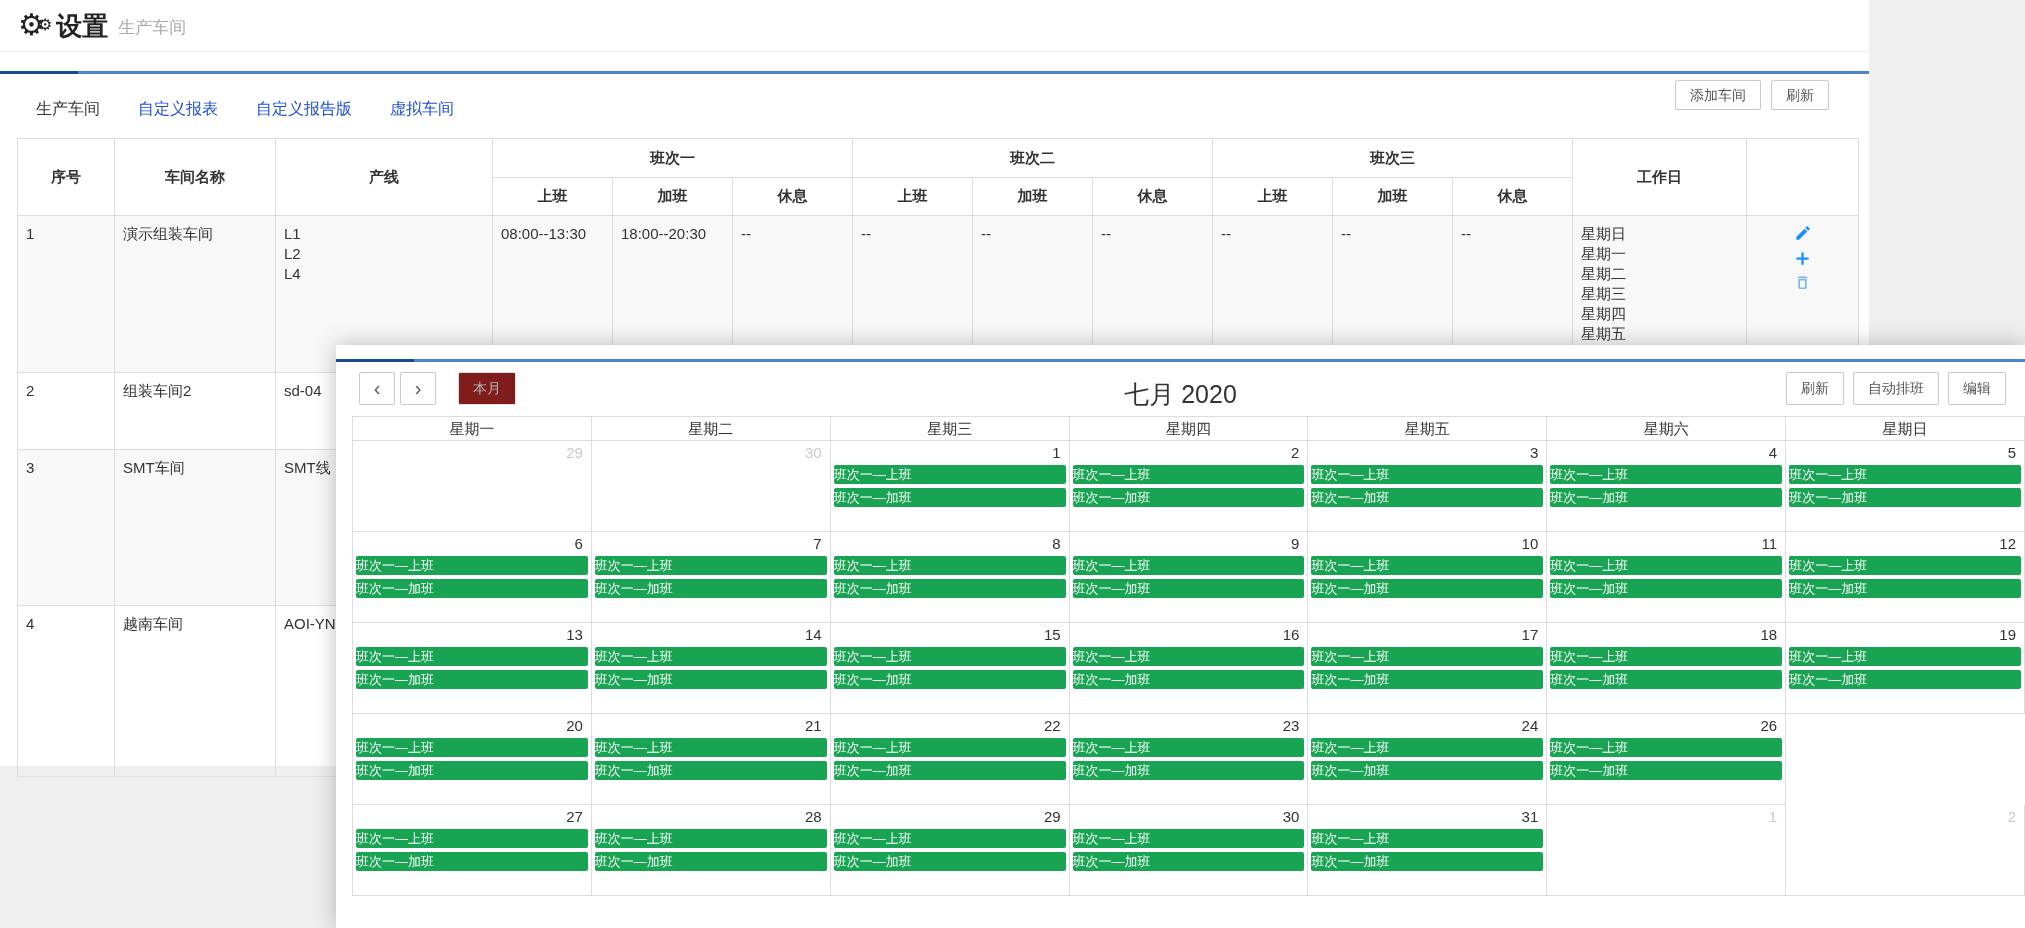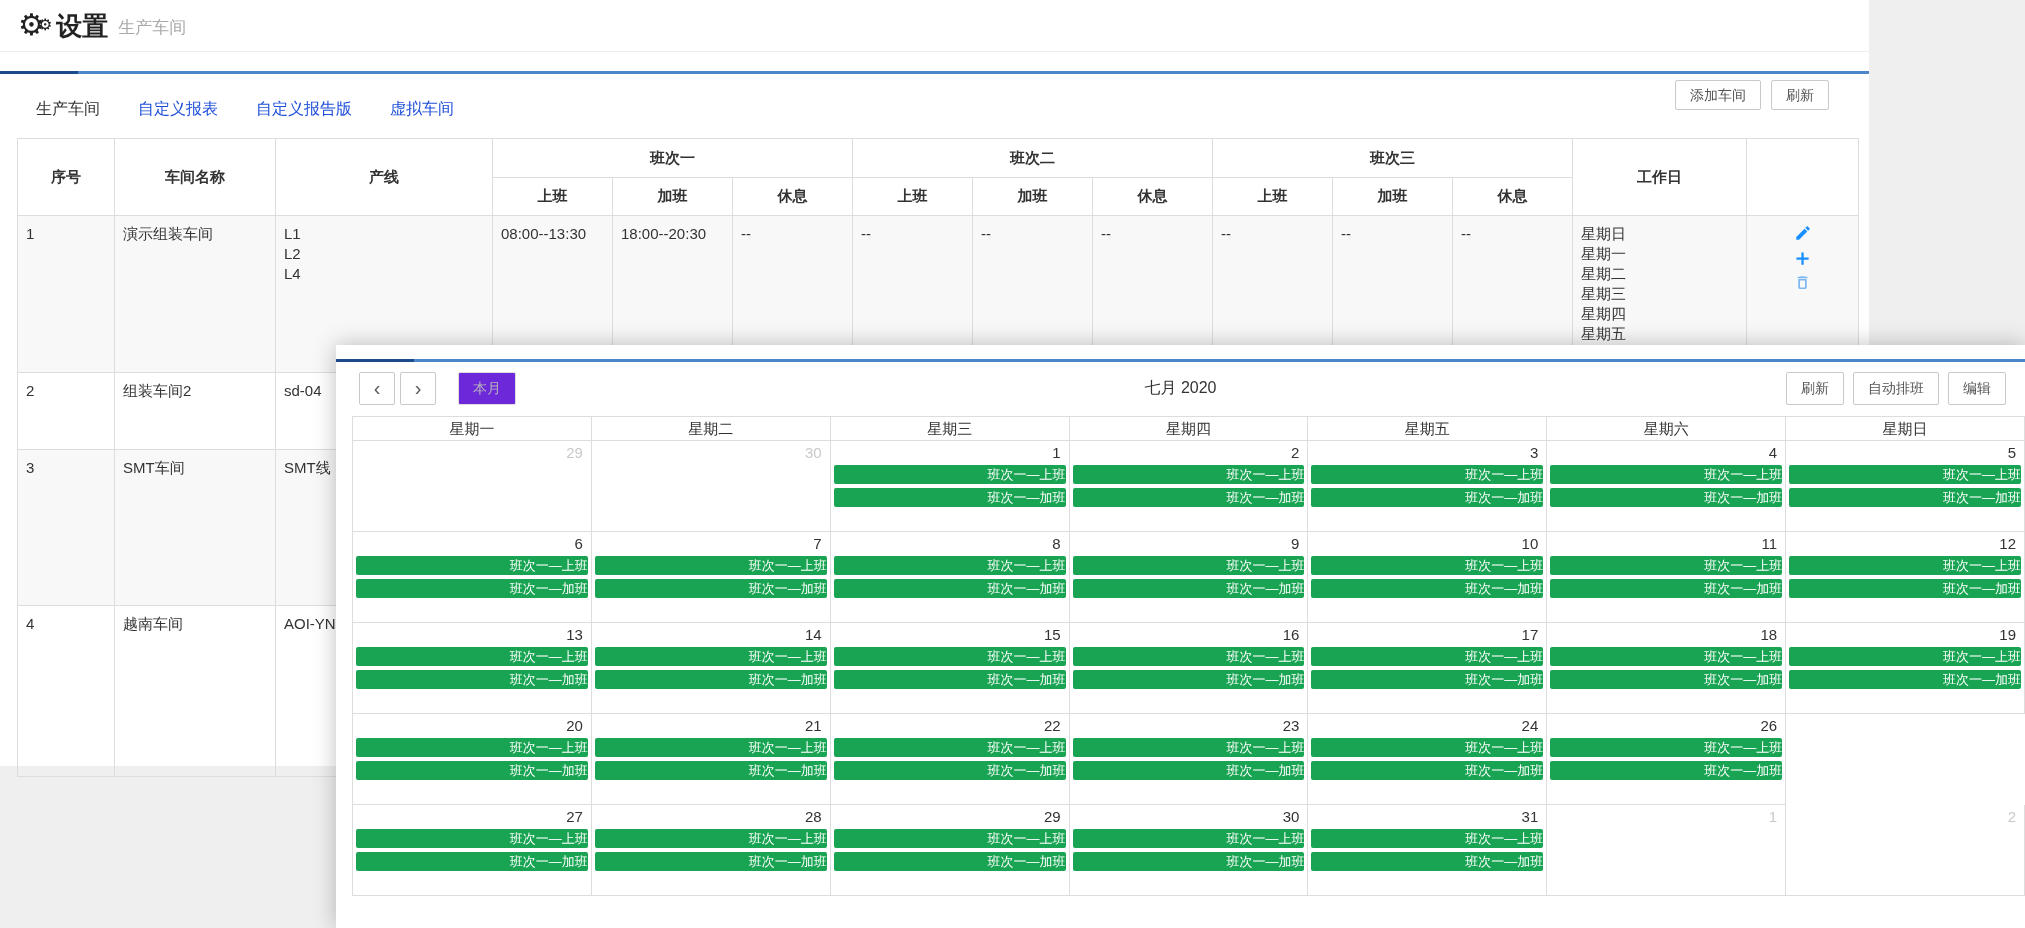--- a/index.html
+++ b/index.html
@@ -14,21 +14,21 @@
   
   .win-title { font-size: 26px; font-weight: bold; color: #222; }
   .win-subtitle { font-size: 17px; color: #a9a9a9; margin-left: 10px; padding-top: 7px; }
   .accent-line { height: 3px; background: #4a86c8; position: relative; }
   .accent-dark { position: absolute; left: 0; top: 0; width: 78px; height: 3px; background: #1b4a8a; }
   .btn {
     display: inline-block; background: #fff; border: 1px solid #c9c9c9; border-radius: 2px;
     color: #555; font-size: 14px; padding: 0 14px; height: 30px; line-height: 28px;
     cursor: pointer; text-align: center; font-family: inherit;
   }
-  .btn.disabled { color: #b7b7b7; border-color: #ddd; background: #6d28d9; }
+  .btn.disabled { color: #b7b7b7; border-color: #ddd; background: #7f1d1d; }
 
   
   .settings-win { position: absolute; left: 0; top: 0; width: 1869px; height: 766px; background: #fff; }
   .sw-header { height: 52px; padding: 9px 0 0 18px; border-bottom: 1px solid #ececec; display: flex; align-items: flex-start; }
   .gear-icon { font-size: 30px; line-height: 32px; color: #222; margin-right: 4px; }
   .gear-small { font-size: 16px; vertical-align: top; margin-left: -7px; }
   .sw-accent { margin-top: 19px; }
   .sw-tabs { position: relative; display: flex; align-items: center; gap: 38px; padding: 18px 40px 0 36px; height: 52px; }
   .tab { font-size: 16px; color: #1d4ed8; cursor: pointer; white-space: nowrap; }
   .tab.active { color: #333; }
@@ -59,37 +59,37 @@
   .menu-icon { width: 28px; height: 26px; margin: 3px 4px 0 0; }
   .menu-icon rect { fill: #333; }
   .pw-accent { margin-top: 14px; }
   .pw-toolbar { position: relative; margin-top: 10px; height: 33px; }
   .tb-left { position: absolute; left: 23px; top: 0; display: flex; gap: 5px; align-items: center; }
   .nav-btn {
     width: 36px; height: 33px; border: 1px solid #c9c9c9; background: #fff; border-radius: 2px;
     font-size: 20px; color: #555; line-height: 29px; text-align: center; cursor: pointer; font-family: inherit;
   }
   .today-btn { margin-left: 17px; height: 33px; line-height: 31px; }
-  .month-title { position: absolute; left: 0; right: 0; top: 6px; text-align: center; font-size: 16px; color: #333; }
+  .month-title { position: absolute; left: 0; right: 0; top: 6px; text-align: center; font-size: 25px; color: #333; }
   .tb-right { position: absolute; right: 19px; top: 0; display: flex; gap: 9px; }
   .tb-right .btn { height: 33px; line-height: 31px; }
 
   .weekday-row {
     margin: 11px 0 0 16px; width: 1673px; display: grid; grid-template-columns: repeat(7, 1fr);
     border: 1px solid #ddd; border-right: none;
   }
   .wd { height: 23px; line-height: 23px; text-align: center; font-size: 15px; color: #333; border-right: 1px solid #ddd; }
   .cal-grid { margin-left: 16px; width: 1673px; border-left: 1px solid #ddd; }
   .cal-row { display: grid; grid-template-columns: repeat(7, 1fr); height: 91px; }
   .cal-cell { border-right: 1px solid #ddd; border-bottom: 1px solid #ddd; overflow: hidden; }
   .dnum { text-align: right; padding: 3px 8px 2px; font-size: 15px; color: #333; height: 24px; }
   .dnum.other { color: #c9c9c9; }
   .cal-event {
     height: 19px; line-height: 19px; margin: 0 3px 4px; color: #fff; font-size: 13px;
-    text-align: right; border-radius: 2px; cursor: pointer; white-space: nowrap; overflow: hidden;
+    text-align: left; border-radius: 2px; cursor: pointer; white-space: nowrap; overflow: hidden;
   }
 </style>
 </head>
 <body>
 
 <div class="page">
 
   <div class="settings-win">
 
     <div class="sw-header">

